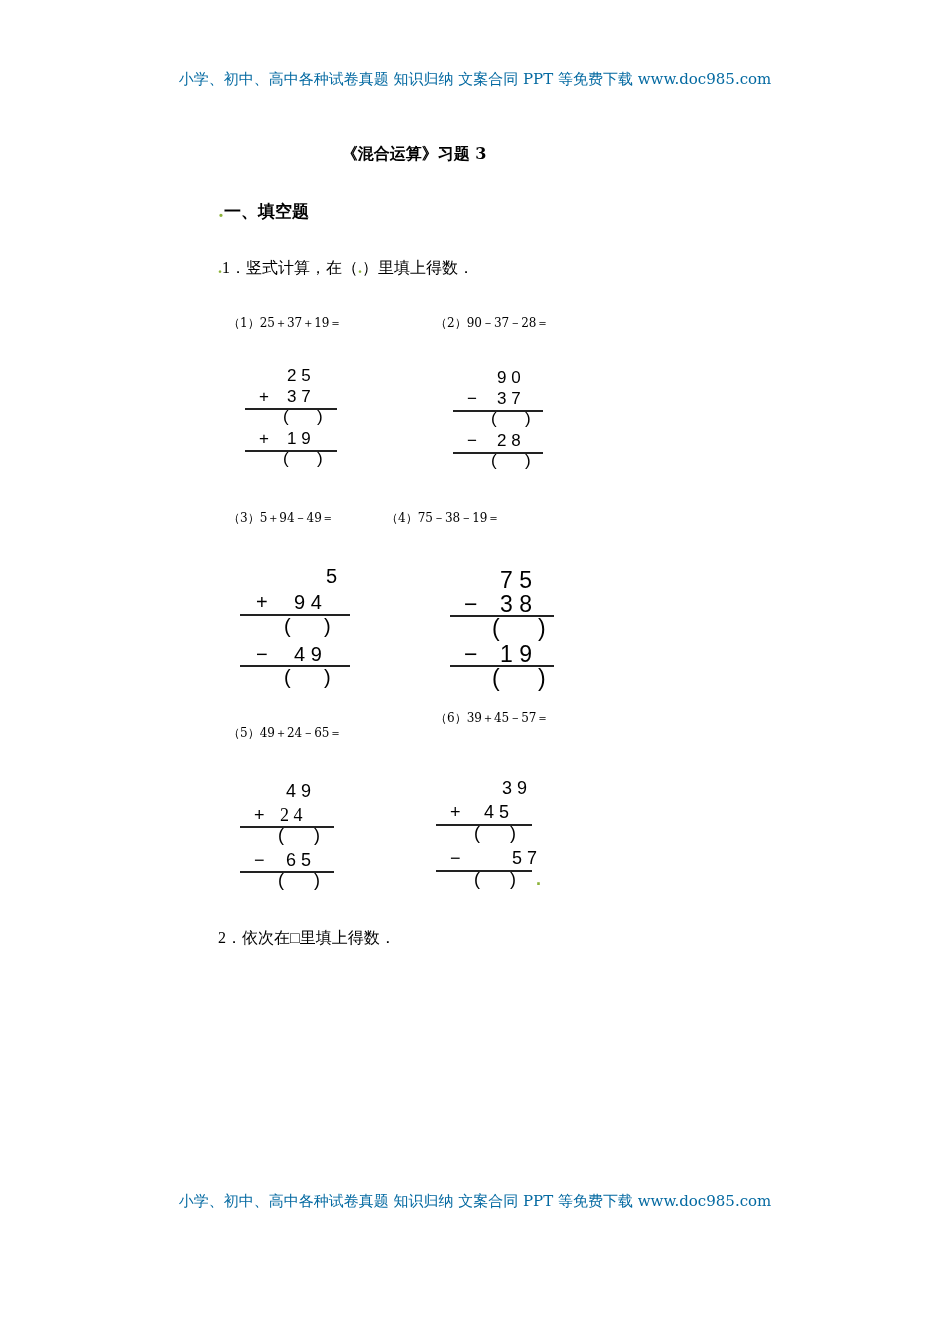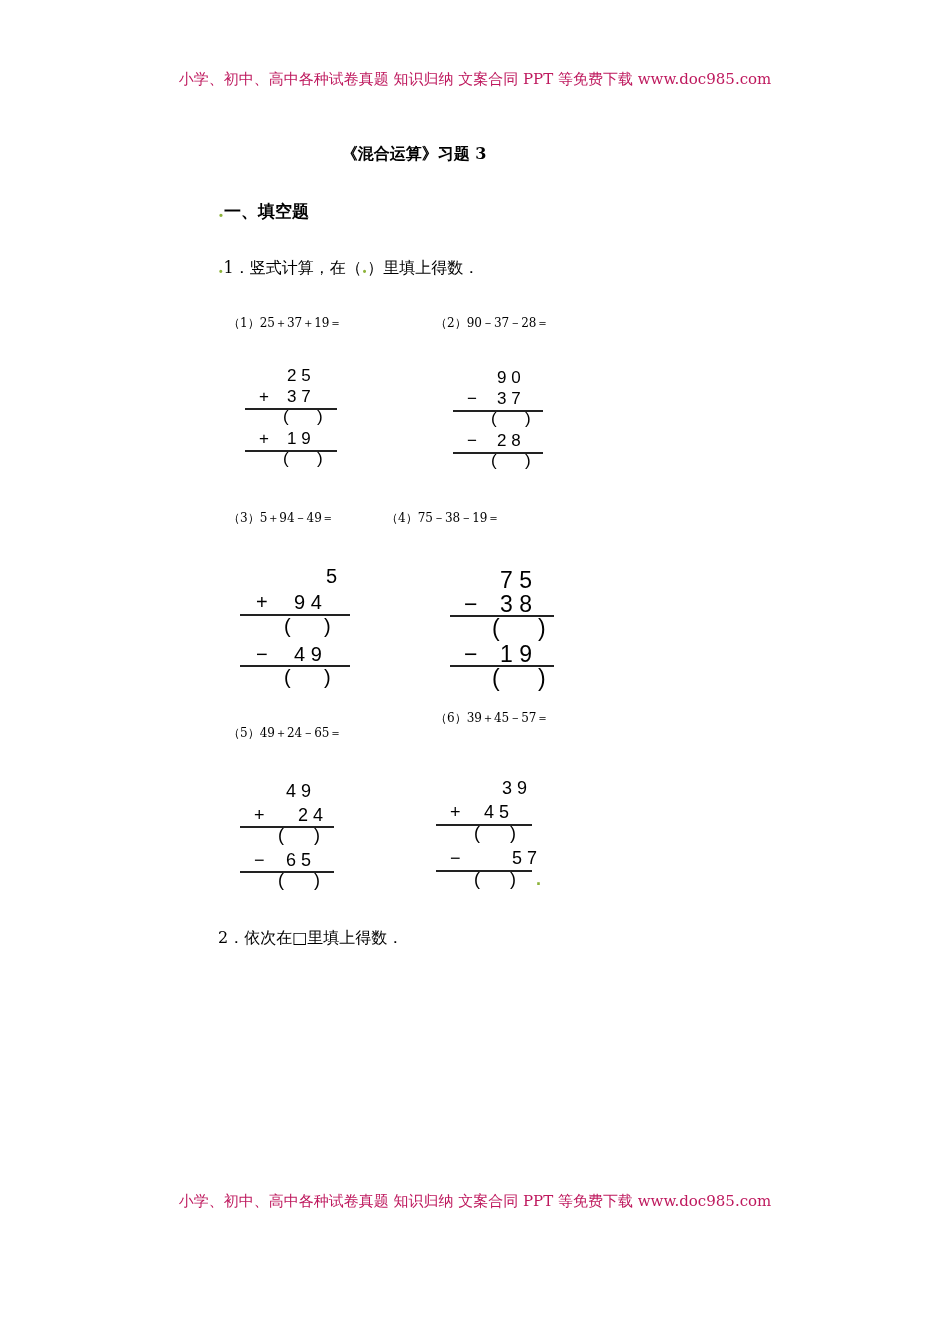--- a/index.html
+++ b/index.html
@@ -1,22 +1,22 @@
 <!DOCTYPE html>
 <html><head>
 <meta charset="utf-8">
 <style>
   html, body { margin: 0; padding: 0; background: #ffffff; }
   body { width: 950px; height: 1344px; position: relative; overflow: hidden;
          font-family: "DejaVu Serif", "Liberation Serif", serif; color: #000; }
   .abs { position: absolute; }
-  .hdr { left: 0; width: 950px; text-align: center; font-size: 15px; color: #be185d; }
+  .hdr { left: 0; width: 950px; text-align: center; font-size: 15px; color: #0369a1; }
   .title { left: 0; width: 828px; text-align: center; font-size: 16px; font-weight: bold; top: 144px; }
   .section { left: 218px; top: 200px; font-size: 17px; font-weight: bold; }
-  .q { font-size: 16px; }
+  .q { font-size: 16px; font-family: Liberation Serif, serif; }
   .mark { color: #8db33a; font-weight: bold; }
   .sub { font-size: 12px; }
   
   .calc { width: 120px; font-family: "Liberation Sans", "DejaVu Sans", sans-serif; font-size: 17px; }
   .calc .row { position: absolute; height: 22px; line-height: 22px; white-space: pre; }
   .calc .line { position: absolute; height: 1.5px; background: #222; }
 </style>
 </head>
 <body>
 
@@ -85,21 +85,21 @@
   <div class="line" style="left:0; top:98px; width:104px;"></div>
   <div class="row" style="left:42px; top:98px; height:26px; line-height:26px;">(      )</div>
 </div>
 
 <div class="abs sub" style="left:228px; top:725px;">（5）49＋24－65＝</div>
 <div class="abs sub" style="left:435px; top:710px;">（6）39＋45－57＝</div>
 
 <div class="abs calc" style="left:240px; top:780px; height:110px; font-size:18px;">
   <div class="row" style="left:46px; top:0;">4 9</div>
   <div class="row" style="left:14px; top:24px;">+</div>
-  <div class="row" style="left:58px; top:24px;">2 4</div>
+  <div class="row" style="left:40px; top:24px;font-family:Liberation Serif, serif;">2 4</div>
   <div class="line" style="left:0; top:46px; width:94px;"></div>
   <div class="row" style="left:38px; top:44px;">(      )</div>
   <div class="row" style="left:14px; top:69px;">−</div>
   <div class="row" style="left:46px; top:69px;">6 5</div>
   <div class="line" style="left:0; top:91px; width:94px;"></div>
   <div class="row" style="left:38px; top:89px;">(      )</div>
 </div>
 
 <div class="abs calc" style="left:436px; top:777px; height:115px; font-size:18px;">
   <div class="row" style="left:48px; top:0;margin-left:18px;">3 9</div>

